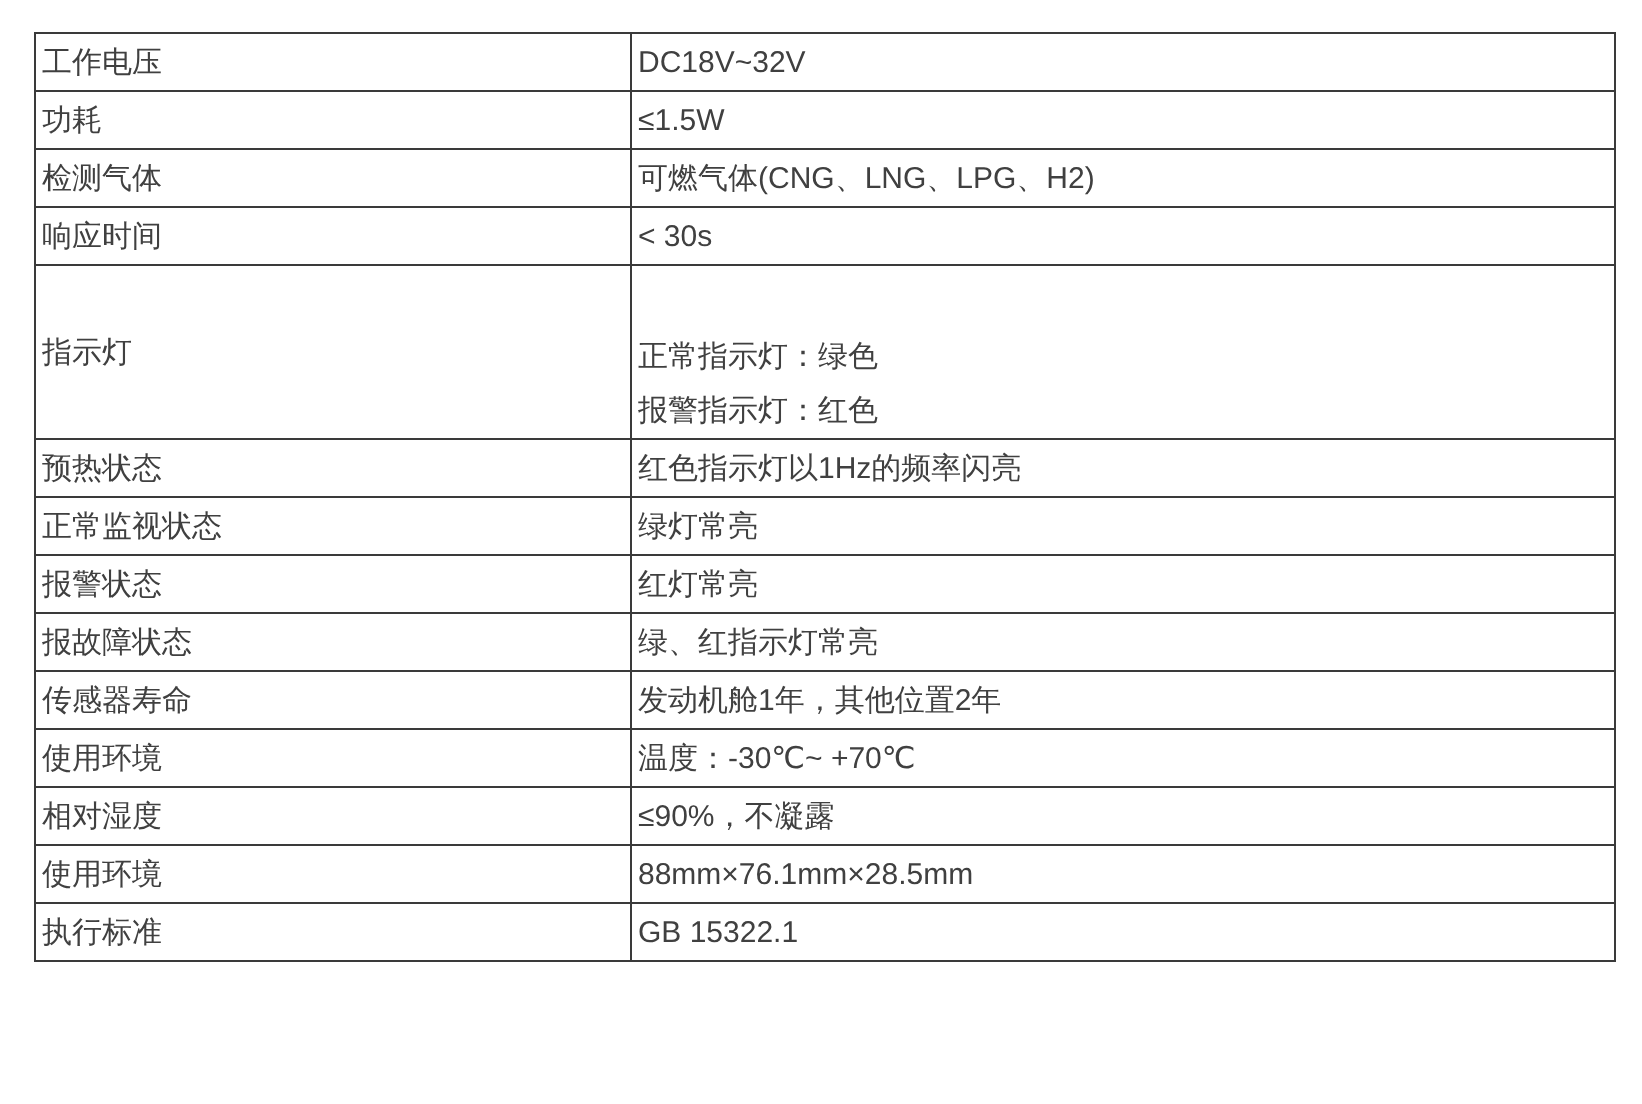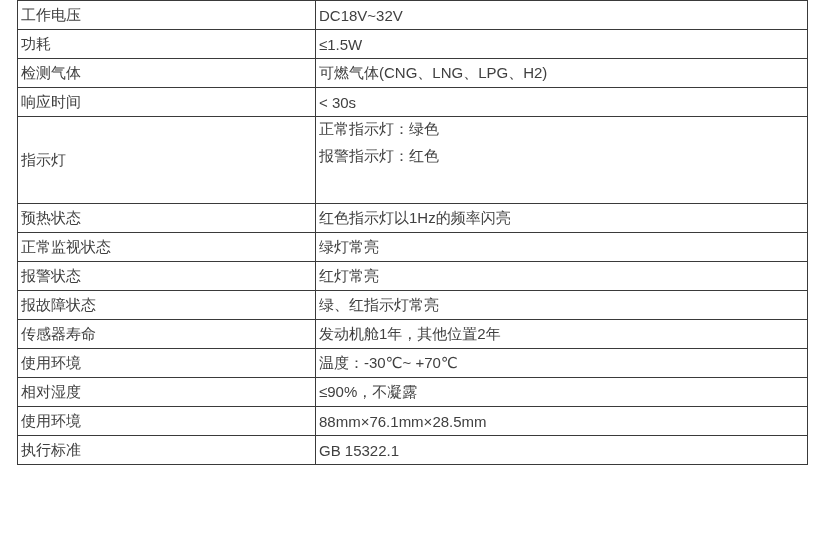--- a/index.html
+++ b/index.html
@@ -13,44 +13,44 @@
     padding: 0;
     width: 821px;
     height: 552px;
     background: var(--bg-color);
     overflow: hidden;
     font-family: "Liberation Sans", "DejaVu Sans", sans-serif;
   }
   .spec-table {
     position: absolute;
     left: 17px;
-    top: 0;
+    top: 16px;
     border-collapse: collapse;
     table-layout: fixed;
     width: 790px;
     background: var(--bg-color);
   }
   .spec-table td {
     border: 1px solid var(--border-color);
     font-size: 15px;
     color: var(--text-color);
     padding: 0 3px;
     vertical-align: middle;
     overflow: hidden;
     white-space: nowrap;
   }
   .spec-table tr { height: 29px; }
   .spec-table tr.tall { height: 87px; margin-left: 19px; }
   .label-cell { width: 298px; }
   .value-cell { width: 492px; }
   .value-cell.multiline {
     vertical-align: top;
+    padding-top: 32px;
     line-height: 27px;
     white-space: pre-line;
-    font-family: Liberation Mono, monospace;
   }
 </style>
 </head>
 <body>
 
 <table class="spec-table">
   <tbody>
   <tr>
     <td class="label-cell">工作电压</td>
     <td class="value-cell">DC18V~32V</td>

